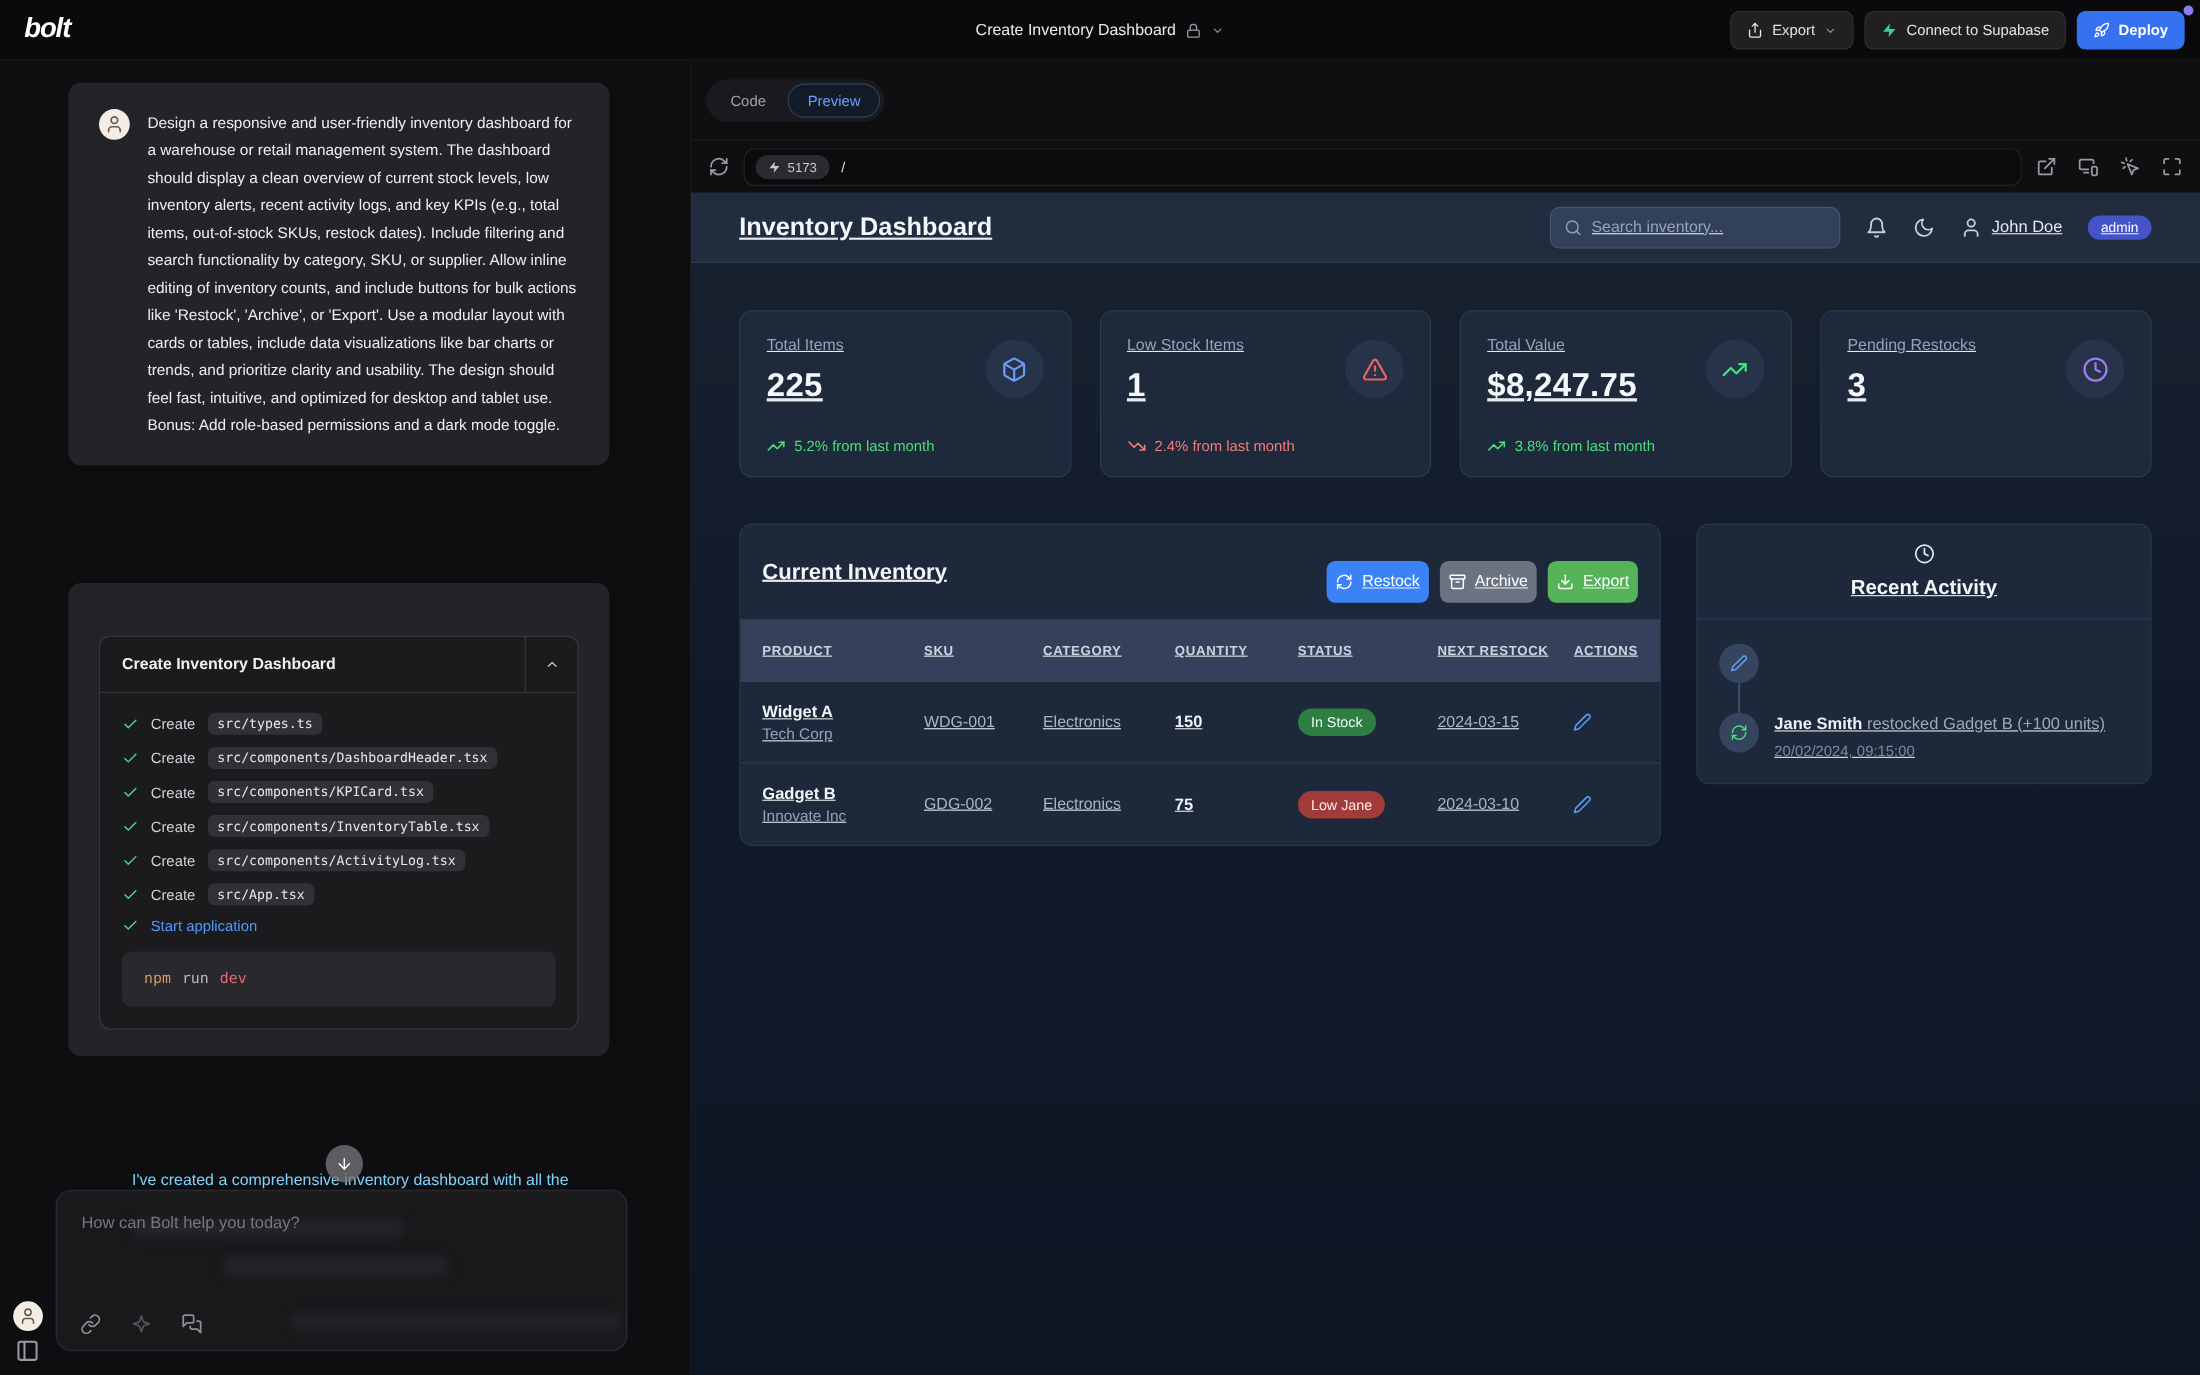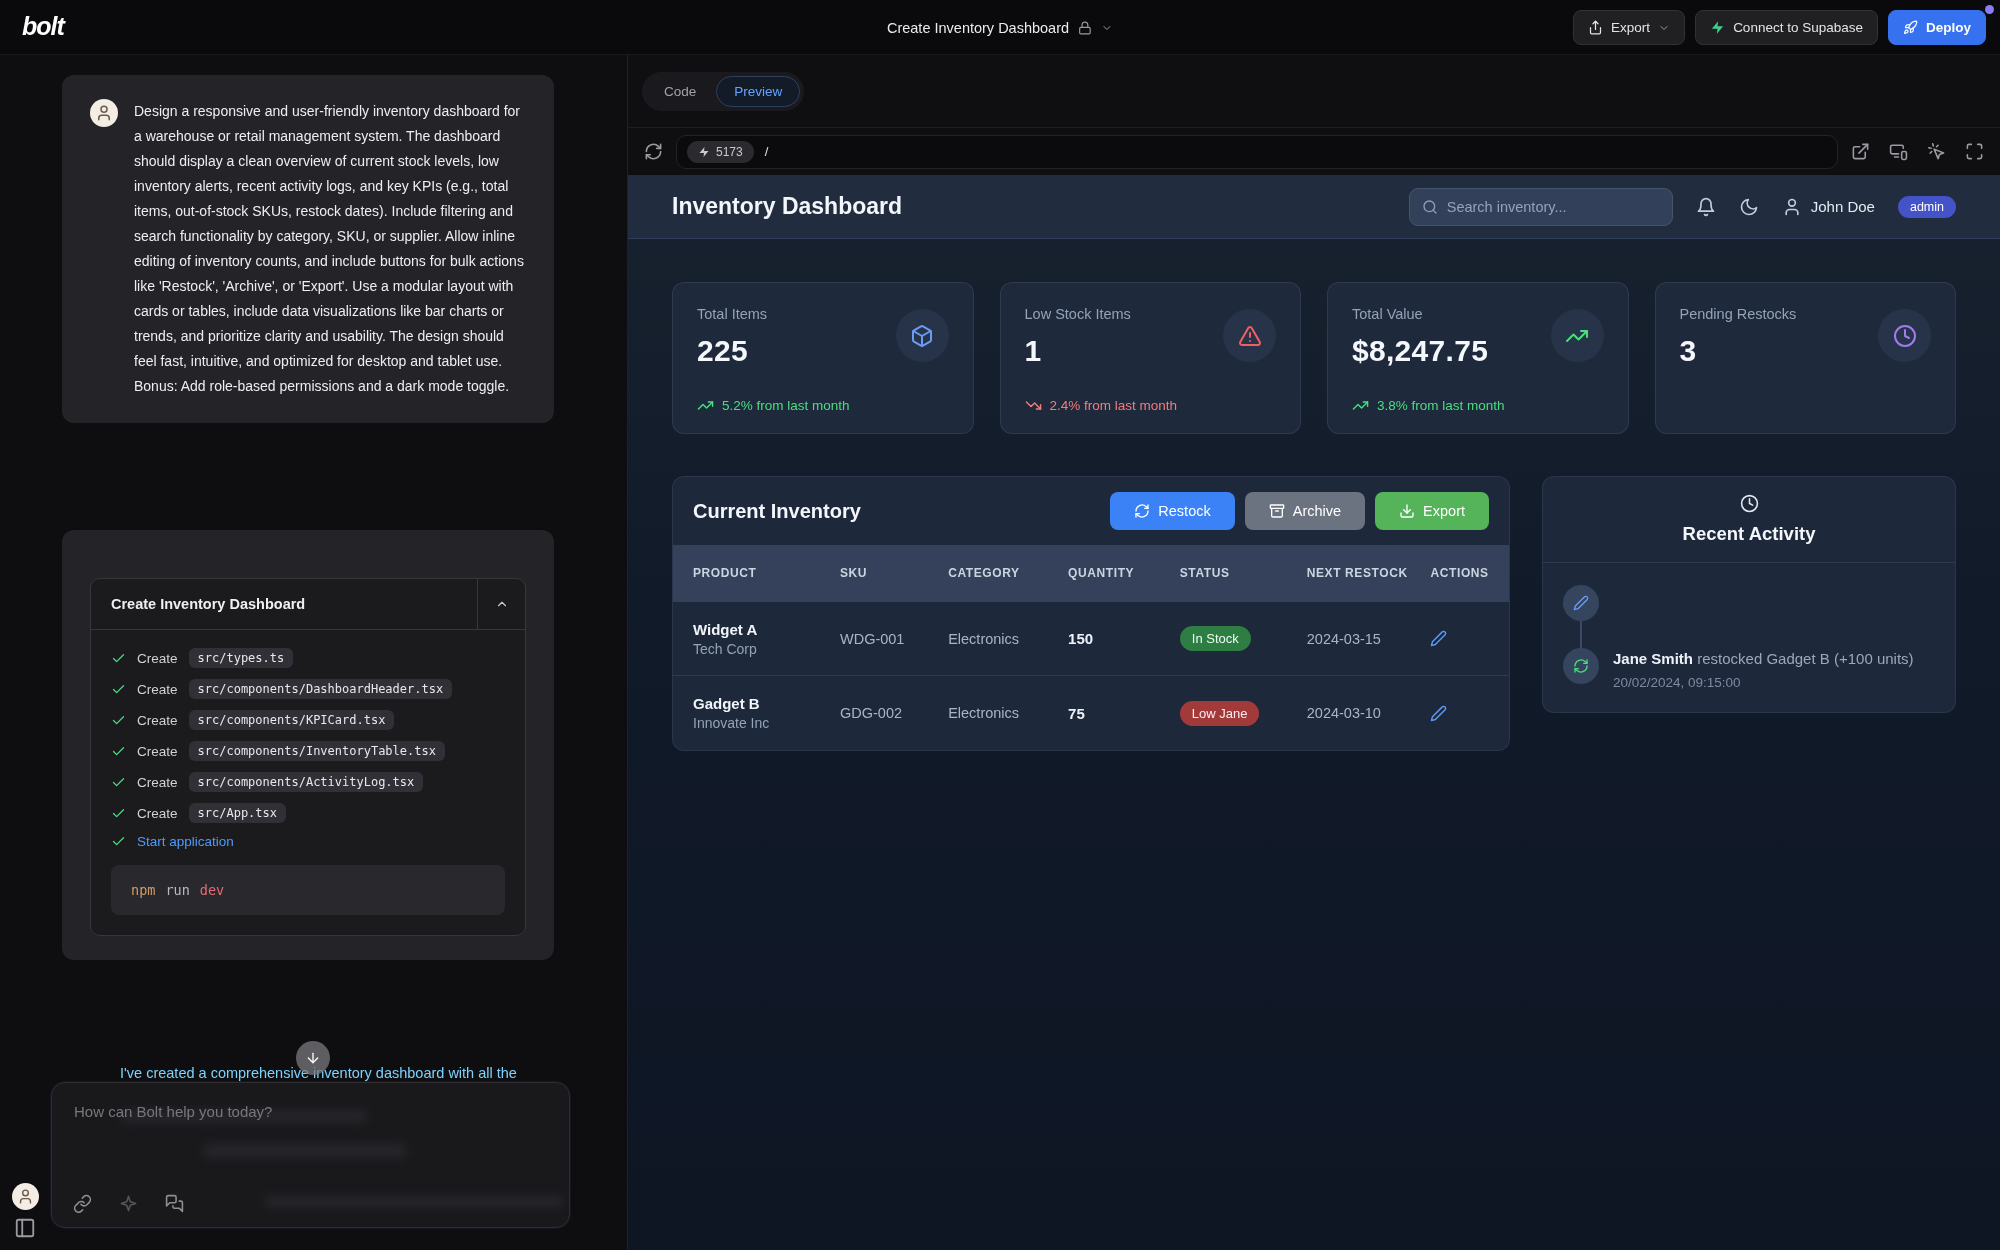--- a/index.html
+++ b/index.html
@@ -100,21 +100,21 @@
               display:flex; align-items:center; padding:0 10px; gap:11px; cursor:text; }
   .port-pill{ background:#2a2a2f; border-radius:999px; padding:4px 11px; display:flex; align-items:center;
               gap:6px; font-size:12px; color:#c8c8ce; cursor:pointer; }
   .port-pill .ic{ width:12px; height:12px; }
   .url-path{ font-size:13px; color:#e2e2e6; }
   .url-icons{ display:flex; gap:19px; }
   .collapse-handle{ position:absolute; left:-24px; top:592px; width:18px; height:24px; color:#85858c; cursor:pointer; }
 
   
   .preview{ position:absolute; left:0; top:120px; right:0; bottom:0;
-            background:linear-gradient(180deg,#18222f 0%, #111a29 40%, #0e1624 100%); overflow:hidden; }
+            background:linear-gradient(180deg,#18222f 0%, #111a29 40%, #0e1624 100%); overflow:hidden;text-decoration:underline; }
   .dash-header{ height:64px; background:#212c3e; border-bottom:1px solid #30405a;
                 display:flex; align-items:center; justify-content:space-between; padding:0 44px; }
   .dash-title{ font-size:23px; font-weight:700; color:#f3f6fa; }
   .dh-right{ display:flex; align-items:center; gap:23px; }
   .search-box{ width:264px; height:38px; background:#33405a; border:1px solid #46556e; border-radius:9px;
                display:flex; align-items:center; padding:0 12px; gap:9px; }
   .search-box .ic{ width:16px; height:16px; color:#8fa0b8; }
   .search-box input{ flex:1; background:transparent; border:none; outline:none; font-size:14.5px;
                      color:#dfe7f2; font-family:"Liberation Sans",sans-serif; }
   .search-box input::placeholder{ color:#93a3ba; }
@@ -135,30 +135,30 @@
   .kpi-bubble{ position:absolute; right:24px; top:26px; width:53px; height:53px; border-radius:50%;
                background:#273349; display:flex; align-items:center; justify-content:center; }
   .kpi-bubble .ic{ width:24px; height:24px; }
   .c-blue{ color:#6b9cf5; } .c-red{ color:#ef6161; } .c-green{ color:#4ade80; } .c-purple{ color:#a07bf0; }
 
   .main-grid{ margin-top:42px; display:grid; grid-template-columns:838px 1fr; gap:32px; align-items:start; }
   .card{ background:rgba(32,43,62,.85); border:1px solid rgba(58,72,96,.45); border-radius:12px; overflow:hidden; }
   .inv-head{ padding:15px 20px; display:flex; align-items:center; justify-content:space-between; }
   .inv-title{ font-size:20px; font-weight:700; color:#f3f6fa; }
   .inv-btns{ display:flex; gap:10px; }
-  .act-btn{ height:38px; display:flex; align-items:center; gap:8px; padding:0 24px; border:none;
-            border-radius:8px; color:#fff; font-size:14.5px; font-family:"Liberation Sans",sans-serif; cursor:pointer; }
+  .act-btn{ height:38px; display:flex; align-items:center; gap:8px; padding:0 8px; border:none;
+            border-radius:8px; color:#fff; font-size:14.5px; font-family:"Liberation Sans",sans-serif; cursor:pointer;margin-top:18px; }
   .act-btn .ic{ width:16px; height:16px; }
   .btn-restock{ background:#3b82f6; } .btn-archive{ background:#6b7280; } .btn-export{ background:#55b35a; }
   .tgrid{ display:grid; grid-template-columns:1.25fr .92fr 1.02fr .95fr 1.08fr 1.05fr .5fr;
           align-items:center; padding:0 20px; }
   .thead{ background:#35415a; min-height:57px; }
   .th{ font-size:12px; font-weight:700; letter-spacing:.6px; text-transform:uppercase; color:#cbd5e1;
        padding:10px 0; line-height:17px; }
-  .th:last-child{ text-align:center; }
+  .th:last-child{ text-align:right; }
   .trow{ height:74px; border-bottom:1px solid rgba(58,72,96,.55); }
   .trow:last-child{ border-bottom:none; }
   .p-name{ font-size:15px; font-weight:700; color:#f1f5f9; }
   .p-sub{ font-size:14px; color:#94a3b8; margin-top:3px; }
   .td{ font-size:14.5px; color:#a9b5c7; }
   .td-strong{ color:#eef2f8; font-weight:600; font-size:15px; }
   .status-pill{ display:inline-block; padding:5px 12px; border-radius:999px; font-size:13px; }
   .pill-green{ background:#2e7d43; color:#eafff0; }
   .pill-red{ background:#a33a3a; color:#ffecec; }
   .edit-ic{ width:17px; height:17px; color:#5c9bf5; cursor:pointer; justify-self:start; }

